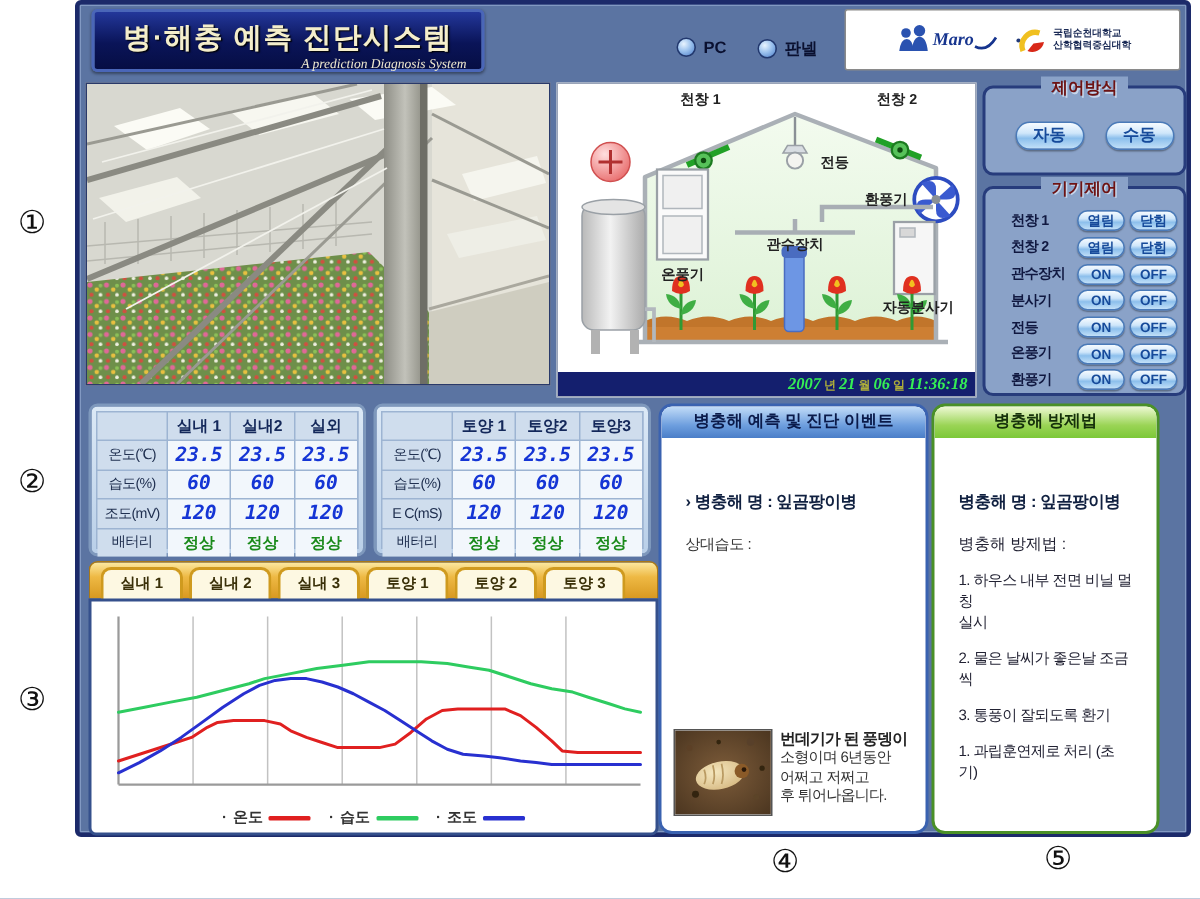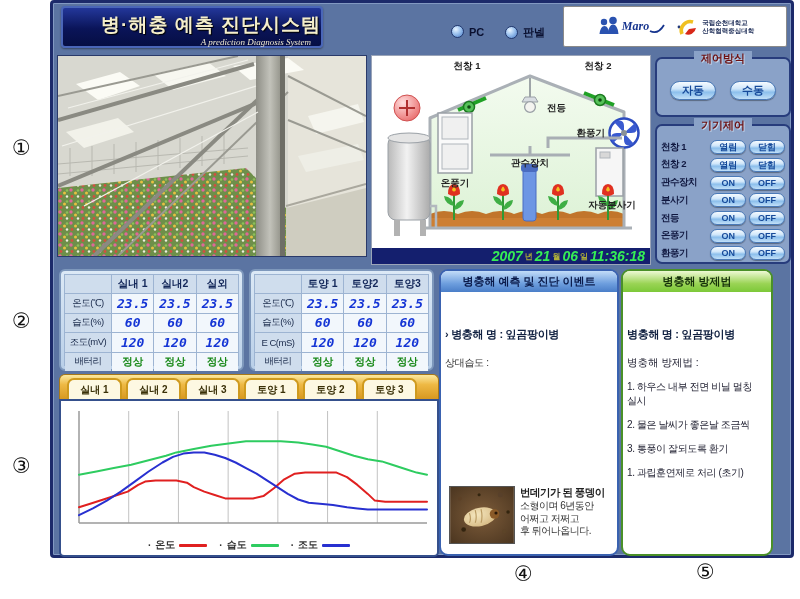--- a/index.html
+++ b/index.html
@@ -11,21 +11,21 @@
   
   #main-panel { position:absolute; left:50px; top:0; width:744px; height:558px;
     background:#5b74a2; border:3px solid #1c2a6a; border-radius:4px;
     box-shadow: inset 0 0 0 1px #8299c2; }
 
   
   #header { position:absolute; left:0; top:0; width:100%; height:49px; }
   #title-box { position:absolute; left:8px; top:3px; width:262px; height:42px;
     background:linear-gradient(180deg,#23379a 0%,#0a1458 55%,#060e44 100%);
     border:2px solid #4a66b8; border-radius:4px; box-shadow:0 1px 2px rgba(0,0,0,.4); }
-  #title-box .title { display:block; text-align:right; margin-top:4px; font-size:19px; font-weight:bold;
+  #title-box .title { display:block; text-align:center; margin-top:4px; font-size:19px; font-weight:bold;
     color:#f4eecb; letter-spacing:1px; text-shadow:1px 1px 1px #000; }
   #title-box .subtitle { display:block; text-align:right; padding-right:10px; margin-top:-1px;
     font-size:9px; font-style:italic; color:#f0ead0; font-family:"Liberation Serif", serif; }
   .radio-group { position:absolute; top:22px; display:flex; align-items:center; gap:5px; }
   .radio-dot { width:13px; height:13px; border-radius:50%;
     background:radial-gradient(circle at 35% 30%, #e8f4ff 0%, #9cc2ee 45%, #4a7cc8 100%);
     border:1px solid #22386e; display:inline-block; }
   .radio-label { font-size:11px; font-weight:bold; color:#0a1030; }
   #logo-box { position:absolute; right:4px; top:3px; width:224px; height:41px; background:#ffffff;
     border:1px solid #8a8a8a; border-radius:2px; display:flex; align-items:center; justify-content:center; gap:10px; }
@@ -34,27 +34,27 @@
 
   
   #webcam { position:absolute; left:4px; top:52px; width:310px; height:202px;
     border:1px solid #2a3a6a; background:#dcdcd6; }
 
   
   #diagram { position:absolute; left:318px; top:52px; width:280px; height:210px;
     background:#ffffff; border:1px solid #9aa4b8; }
   #clock-bar { position:absolute; left:0; bottom:0; width:100%; height:16px; background:#141f6e;
     display:flex; align-items:center; justify-content:flex-end; padding-right:5px; gap:2px; }
-  .lcd-digit { font-family:Liberation Sans, sans-serif; font-style:italic; font-weight:bold;
-    font-size:14px; color:#35ee55; }
+  .lcd-digit { font-family:Liberation Serif, serif; font-style:italic; font-weight:bold;
+    font-size:11px; color:#35ee55; }
   .lcd-suffix { font-size:8px; color:#aeae3a; font-weight:bold; }
 
   
   .ctl-box { position:absolute; left:602px; width:136px; background:#8aa2c8;
-    border:2px solid #273c7c; border-radius:7px; }
+    border:2px solid #273c7c; border-radius:7px;padding-left:13px; }
   #ctl-method { top:54px; height:60px; }
   #ctl-device { top:121px; height:140px; }
   .ctl-title { position:absolute; top:-8px; left:50%; transform:translateX(-50%);
     background:#8aa2c8; padding:0 7px; font-size:11px; font-weight:bold; color:#6e1212;
     text-shadow:1px 1px 0 #c8d6ea; white-space:nowrap; }
   .glossy { background:linear-gradient(180deg,#f6fbff 0%,#cfe6fa 40%,#8cbfec 60%,#c2e0f8 100%);
     border:1px solid #4a7ab8; border-radius:10px; color:#164a9a; font-weight:bold; text-align:center;
     box-shadow:0 1px 1px rgba(0,0,0,.35); cursor:pointer; }
   #ctl-method .btn-row { display:flex; justify-content:center; gap:14px; margin-top:22px; }
   #ctl-method .glossy { width:46px; height:19px; font-size:11px; line-height:17px; }
@@ -93,21 +93,21 @@
   .legend-item { display:flex; align-items:center; gap:4px; font-size:10px; font-weight:bold; color:#333; }
   .legend-swatch { width:28px; height:3px; border-radius:1px; display:inline-block; }
 
   
   .info-panel { position:absolute; top:266px; height:287px; background:#ffffff; border-radius:9px; overflow:hidden; }
   #event-panel { left:386px; width:180px; border:2px solid #3a62b0; }
   #method-panel { left:568px; width:152px; border:2px solid #4a9028; }
   .info-header { height:21px; text-align:center; font-size:11px; font-weight:bold; line-height:21px; }
   #event-panel .info-header { background:linear-gradient(180deg,#c2dcf8 0%,#6d9ede 60%,#4a7ec8 100%); color:#0a1a4a; }
   #method-panel .info-header { background:linear-gradient(180deg,#eef9d4 0%,#9ad455 60%,#7cc838 100%); color:#15300a; }
-  .info-body { padding:9px 4px; }
+  .info-body { padding:9px 16px; }
   .pest-name { font-size:11px; font-weight:bold; color:#102040; letter-spacing:-0.3px; }
   .cond-row { display:flex; margin-top:14px; font-size:10px; color:#333; letter-spacing:-0.3px; }
   .cond-label { white-space:nowrap; }
   .cond-lines div { margin-bottom:1px; }
   #insect-block { position:absolute; left:8px; bottom:10px; display:flex; gap:5px; }
   #insect-photo { width:66px; height:58px; border:1px solid #555; flex:none; }
   .insect-title { font-size:10.5px; font-weight:bold; color:#222; letter-spacing:-0.5px; }
   .insect-lines { font-size:10px; color:#333; letter-spacing:-0.5px; line-height:12.5px; }
   .method-label { font-size:10.5px; color:#223; margin-top:14px; }
   .method-item { font-size:10px; color:#223; margin-top:10px; white-space:pre-line; letter-spacing:-0.4px; }

